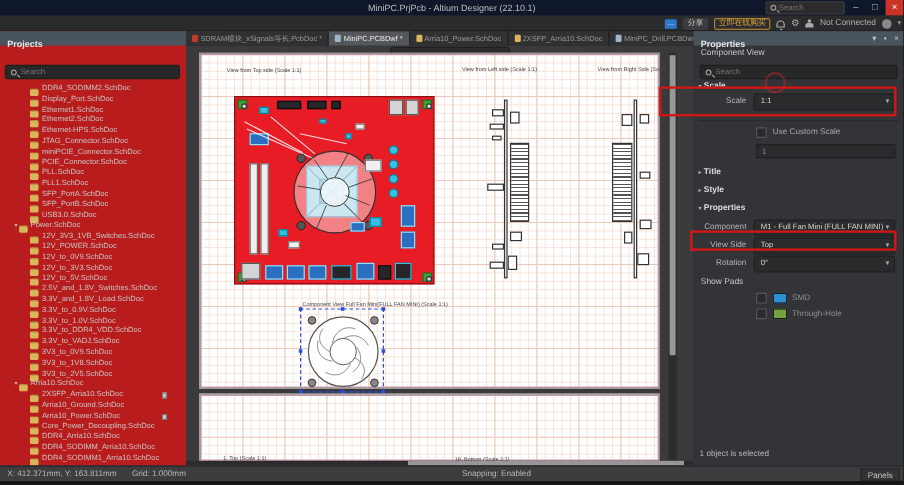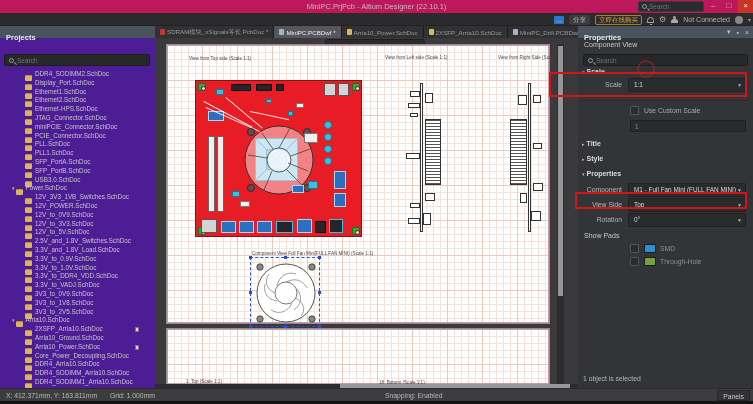--- a/index.html
+++ b/index.html
@@ -1,20 +1,20 @@
 <!DOCTYPE html>
 <html><head>
 <meta charset="utf-8">
 <style>
   html,body{margin:0;padding:0;background:#101010;}
   *{box-sizing:border-box;font-family:"Liberation Sans","DejaVu Sans",sans-serif;}
   #app{position:relative;width:753px;height:404px;overflow:hidden;background:#2a2a2c;}
 
   
-  #titlebar{position:absolute;left:0;top:0;width:753px;height:13px;background:#be185d;color:#c4c4c4;}
+  #titlebar{position:absolute;left:0;top:0;width:753px;height:13px;background:#0f172a;color:#c4c4c4;}
   #quickicons{position:absolute;left:3px;top:0;height:13px;display:flex;align-items:center;gap:4px;font-size:8px;}
   #quickicons span{line-height:13px;}
   #wintitle{position:absolute;left:0;right:0;top:0;text-align:center;font-size:7.5px;line-height:13px;color:#bdbdbd;}
   #titlesearch{position:absolute;left:638px;top:1px;width:66px;height:11px;background:#2b2b2d;border:1px solid #3c3c3e;border-radius:2px;display:flex;align-items:center;padding:0 3px;gap:2px;}
   #titlesearch input{background:transparent;border:none;outline:none;color:#9a9a9a;font-size:6.5px;width:50px;padding:0;}
   .mag{width:5px;height:5px;border:1px solid #9a9a9a;border-radius:50%;position:relative;flex:0 0 auto;}
   .mag:after{content:"";position:absolute;left:4px;top:4px;width:3px;height:1px;background:#9a9a9a;transform:rotate(45deg);}
   .winbtn{position:absolute;top:0;height:13px;line-height:12px;text-align:center;font-size:8px;color:#bdbdbd;}
   #btn-min{left:706px;width:14px;}
   #btn-max{left:722px;width:14px;}
@@ -39,21 +39,21 @@
   .ddv{font-size:6px;color:#999;}
 
   
   .panel-header{position:absolute;left:0;top:0;right:0;height:12px;background:#4a545e;color:#e8e8e8;}
   .panel-header .pt{font-size:7.5px;font-weight:bold;line-height:12px;margin-left:6px;}
   .ph-icons{position:absolute;right:4px;top:0;height:12px;display:flex;gap:6px;align-items:center;color:#c0c0c0;font-size:7px;}
   .searchbox{position:absolute;height:12px;background:#27282a;border:1px solid #1e1e1f;border-radius:2px;display:flex;align-items:center;gap:3px;padding:0 4px;}
   .searchbox input{background:transparent;border:none;outline:none;color:#9a9a9a;font-size:6.5px;width:100px;padding:0;}
 
   
-  #projects{position:absolute;left:0;top:26px;width:185px;height:362px;background:#4c1d95;border-right:1px solid #1c1c1c;}
+  #projects{position:absolute;left:0;top:26px;width:185px;height:362px;background:#b91c1c;border-right:1px solid #1c1c1c;}
   #proj-toolbar{position:absolute;left:4px;top:14px;height:12px;display:flex;gap:8px;align-items:center;font-size:8px;}
   #proj-search{left:4px;top:28px;width:146px;}
   #tree{position:absolute;left:0;top:44px;width:149px;height:318px;overflow:hidden;}
   .trow{position:relative;height:8.8px;line-height:8.8px;white-space:nowrap;}
   .trow .tlabel{font-size:6.3px;color:#c6c6c6;vertical-align:top;}
   .trow.lvl1{padding-left:12px;}
   .trow.lvl2{padding-left:25px;}
   .tarrow{font-size:5px;color:#b8b8b8;margin-right:1px;vertical-align:top;}
   .tfolder{display:inline-block;width:7px;height:5px;background:#d9b659;border-radius:1px;margin-right:3px;position:relative;top:2px;box-shadow:0 -1px 0 0 #b6913e;}
   .tbadge{position:absolute;right:10px;top:2px;width:4px;height:5px;background:#d8d8d8;border:1px solid #777;}

